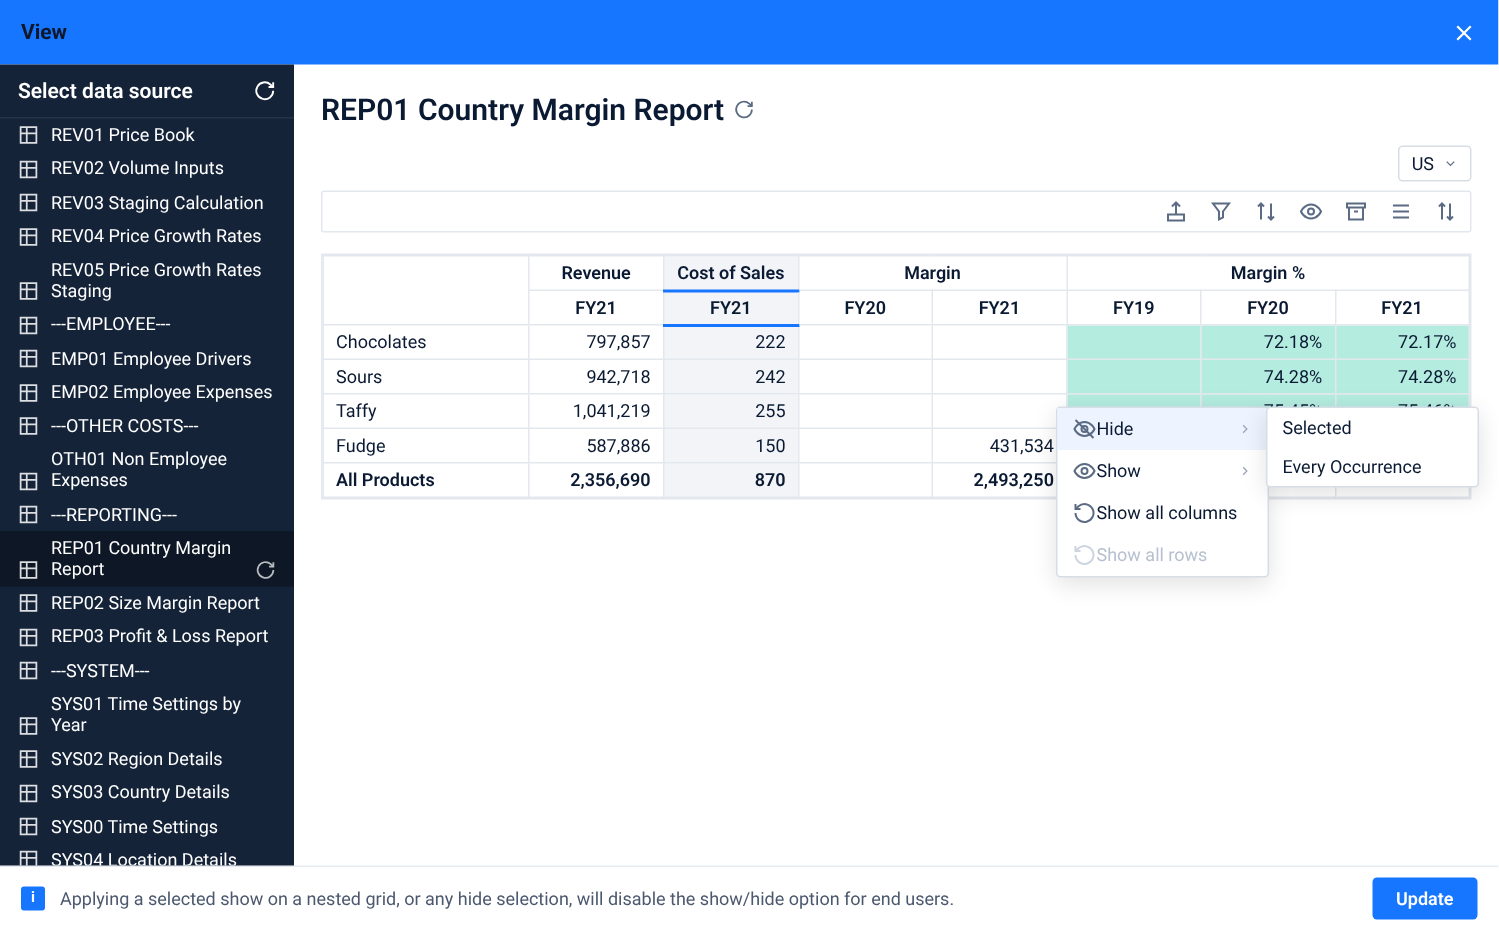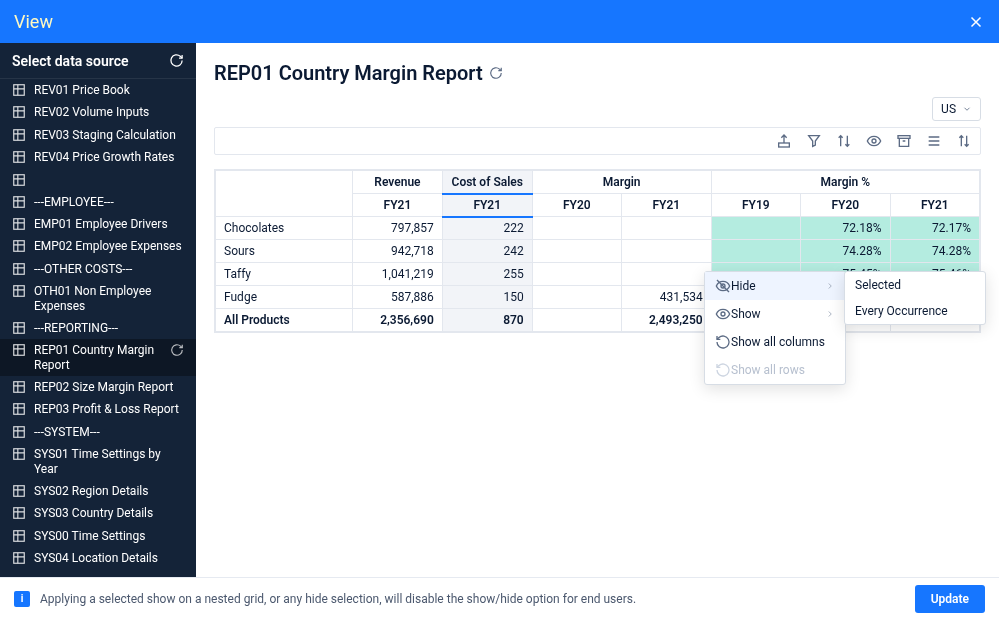--- a/index.html
+++ b/index.html
@@ -1,24 +1,24 @@
 <!DOCTYPE html>
 <html><head>
 <meta charset="utf-8">
 <style>
 *{box-sizing:border-box;margin:0;padding:0;font-family:-apple-system,BlinkMacSystemFont,"Segoe UI",Roboto,sans-serif}
 body{width:999px;height:619px;overflow:hidden;background:#fff;position:relative}
 .header{height:43px;background:#1676ff;display:flex;align-items:center;justify-content:space-between;padding:0 14px}
-.header-title{color:#fef9c3;font-size:18px;font-weight:400}
+.header-title{color:#0f172a;font-size:14px;font-weight:700}
 .close{color:#fff;cursor:pointer}
 .body{display:flex;height:534px}
 .sidebar{width:196px;background:#142338;color:#fff;display:flex;flex-direction:column}
 .side-head{height:36px;display:flex;align-items:center;justify-content:space-between;padding:0 12px;font-size:14px;font-weight:600;border-bottom:1px solid rgba(255,255,255,.08)}
 .side-list{flex:1;overflow:hidden}
-.side-item{display:flex;align-items:flex-start;gap:8px;padding:4px 12px;font-size:12px;cursor:pointer;min-height:22px}
+.side-item{display:flex;align-items:flex-end;gap:8px;padding:4px 12px;font-size:12px;cursor:pointer;min-height:22px}
 .side-item.active{background:#0d1725}
 .grid-icon{width:14px;height:14px;flex:none;opacity:.85}
 .side-label{flex:1;line-height:1.2}
 .refresh-sm{width:14px;height:14px;opacity:.7}
 .main{flex:1;padding:18px;position:relative;overflow:hidden}
 .report-title{font-size:20px;font-weight:600;color:#0b1a33;display:flex;align-items:center;gap:6px}
 .country-bar{display:flex;justify-content:flex-end;margin-top:12px;margin-bottom:6px}
 .dd{border:1px solid #d7dde5;border-radius:3px;padding:4px 8px;font-size:12px;display:flex;align-items:center;gap:6px;cursor:pointer;color:#0b1a33}
 .toolbar{border:1px solid #e3e7ee;height:28px;display:flex;align-items:center;justify-content:flex-end;padding:0 8px;gap:14px;margin-bottom:14px;border-radius:2px}
 .tool{width:16px;height:16px;color:#5c6b84;cursor:pointer}
@@ -95,20 +95,21 @@
             <rect x="3" y="3" width="18" height="18"></rect>
             <path d="M3 10h18M10 3v18"></path>
           </svg>
           <span class="side-label">REV04 Price Growth Rates</span>
         </div>
         <div class="side-item">
           <svg class="grid-icon" viewBox="0 0 24 24" fill="none" stroke="#fff" stroke-width="2">
             <rect x="3" y="3" width="18" height="18"></rect>
             <path d="M3 10h18M10 3v18"></path>
           </svg>
+          <span class="side-label">REV05 Price Growth Rates Staging</span>
         </div>
         <div class="side-item">
           <svg class="grid-icon" viewBox="0 0 24 24" fill="none" stroke="#fff" stroke-width="2">
             <rect x="3" y="3" width="18" height="18"></rect>
             <path d="M3 10h18M10 3v18"></path>
           </svg>
           <span class="side-label">---EMPLOYEE---</span>
         </div>
         <div class="side-item">
           <svg class="grid-icon" viewBox="0 0 24 24" fill="none" stroke="#fff" stroke-width="2">

